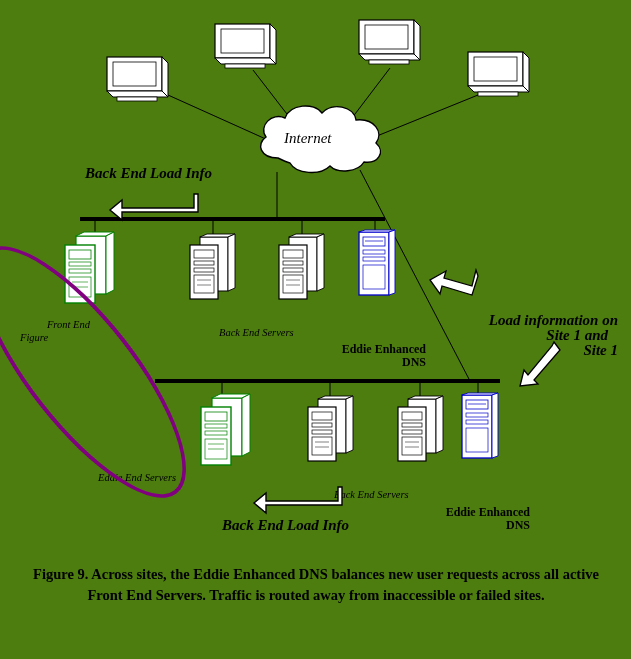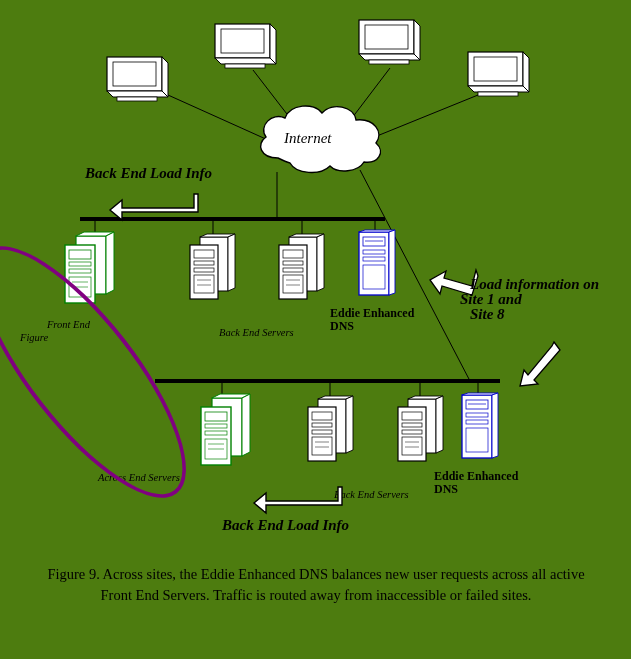--- a/index.html
+++ b/index.html
@@ -30,32 +30,33 @@
     font-size: 15px;
   }
   .lbl-ital {
     font-style: italic;
     font-size: 10.5px;
   }
   .lbl-bold {
     font-weight: bold;
     font-size: 12px;
   }
-  .lbl-center { text-align: left; }
+  .lbl-center { text-align: right; margin-top: 36px; }
 
   .caption {
     position: absolute;
     left: 18px;
     top: 564px;
     width: 596px;
     text-align: center;
     font-family: "Liberation Serif", serif;
     font-size: 14.5px;
     color: #000000;
     line-height: 1.45;
+    font-weight: bold;
   }
 
   
   .bar {
     position: absolute;
     background: #000000;
   }
 
   
   .cloud-label {
@@ -210,21 +211,21 @@
     <path d="M46,4 L54,0 L54,58 L46,62 Z" fill="#ffffff" stroke="#008000" stroke-width="1"></path>
     <rect x="5" y="13" width="30" height="58" fill="#ffffff" stroke="#008000" stroke-width="1.4"></rect>
     <rect x="9" y="18" width="22" height="9" fill="#ffffff" stroke="#008000" stroke-width="0.8"></rect>
     <rect x="9" y="30" width="22" height="4" fill="#ffffff" stroke="#008000" stroke-width="0.7"></rect>
     <rect x="9" y="37" width="22" height="4" fill="#ffffff" stroke="#008000" stroke-width="0.7"></rect>
     <rect x="9" y="45" width="22" height="20" fill="#ffffff" stroke="#008000" stroke-width="0.7"></rect>
     <line x1="12" y1="50" x2="28" y2="50" stroke="#008000" stroke-width="0.6"></line>
     <line x1="12" y1="55" x2="28" y2="55" stroke="#008000" stroke-width="0.6"></line>
   </svg>
 
-  <div class="label lbl-ital" style="left:98px; top:472px;">Across End Servers</div>
+  <div class="label lbl-ital" style="left:98px; top:472px;">Eddie End Servers</div>
 
   <svg class="abs" style="left:304px; top:396px; width:60px; height:70px;">
     <rect x="14" y="3" width="28" height="54" fill="#ffffff" stroke="#000" stroke-width="1"></rect>
     <path d="M14,3 L21,0 L49,0 L42,3 Z" fill="#ffffff" stroke="#000" stroke-width="0.9"></path>
     <path d="M42,3 L49,0 L49,54 L42,57 Z" fill="#ffffff" stroke="#000" stroke-width="0.9"></path>
     <rect x="4" y="11" width="28" height="54" fill="#ffffff" stroke="#000" stroke-width="1.2"></rect>
     <rect x="8" y="16" width="20" height="8" fill="#ffffff" stroke="#000" stroke-width="0.7"></rect>
     <rect x="8" y="27" width="20" height="4" fill="#ffffff" stroke="#000" stroke-width="0.7"></rect>
     <rect x="8" y="34" width="20" height="4" fill="#ffffff" stroke="#000" stroke-width="0.7"></rect>
     <rect x="8" y="41" width="20" height="18" fill="#ffffff" stroke="#000" stroke-width="0.7"></rect>
@@ -275,20 +276,20 @@
   <svg class="abs" style="left:428px; top:268px; width:52px; height:30px;">
     <path d="M48,2 L44,18 L16,10 L18,3 L2,12 L12,26 L14,18 L44,27 L50,8 Z" fill="#ffffff" stroke="#000000" stroke-width="1.3" stroke-linejoin="miter"></path>
   </svg>
 
   <svg class="abs" style="left:518px; top:340px; width:44px; height:48px;">
     <path d="M36,2 L42,10 L16,40 L20,44 L2,46 L6,30 L10,35 L34,6 Z" fill="#ffffff" stroke="#000000" stroke-width="1.3" stroke-linejoin="miter"></path>
   </svg>
 
   <div class="label lbl-ital-bold lbl-center" style="left:470px; top:276px; width:148px;">Load information on</div>
   <div class="label lbl-ital-bold lbl-center" style="left:460px; top:291px; width:148px;">Site 1 and</div>
-  <div class="label lbl-ital-bold lbl-center" style="left:470px; top:306px; width:148px;">Site 8</div>
+  <div class="label lbl-ital-bold lbl-center" style="left:470px; top:306px; width:148px;">Site 1</div>
 
   <div class="caption">
     <div>Figure 9. Across sites, the Eddie Enhanced DNS balances new user requests across all active</div>
     <div>Front End Servers.  Traffic is routed away from inaccessible or failed sites.</div>
   </div>
 
 </div>
 
 </body></html>

